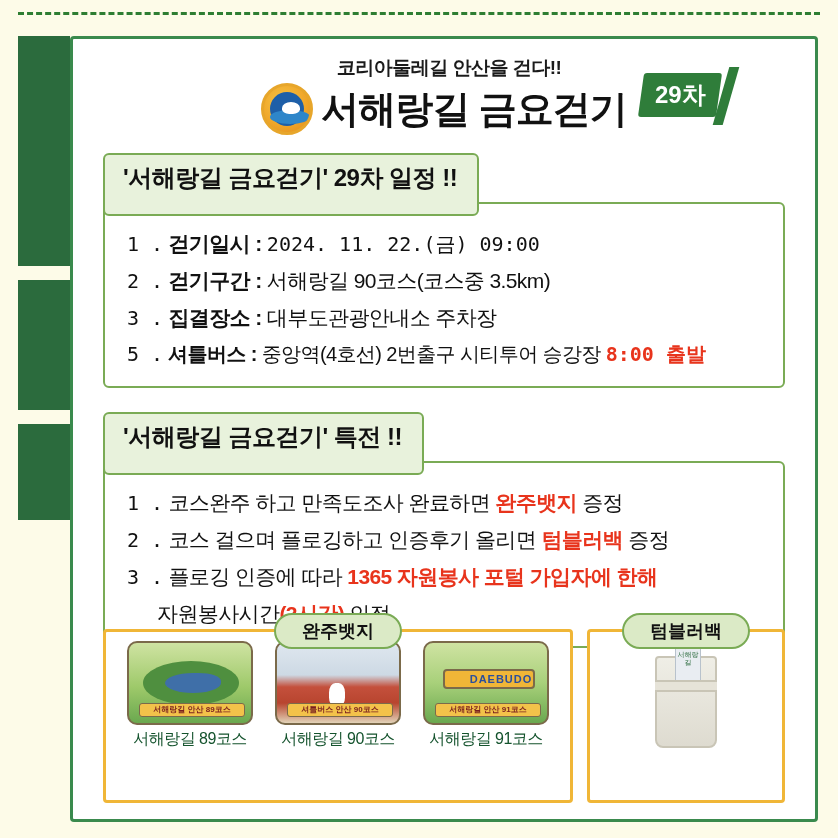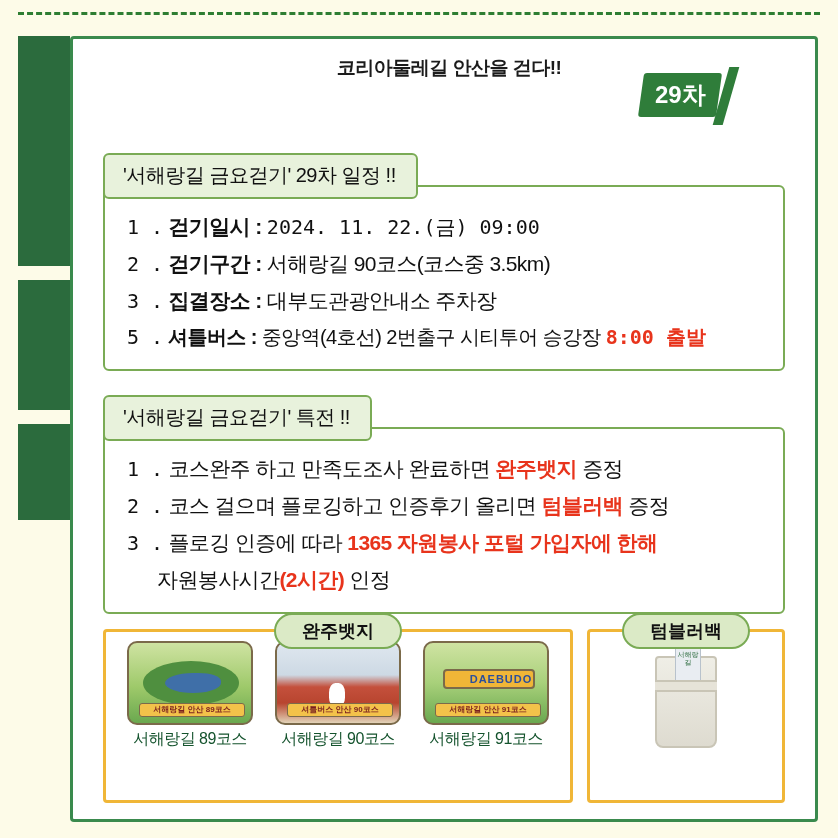--- a/index.html
+++ b/index.html
@@ -108,23 +108,23 @@
   
   .section {
     position: relative;
     margin: 0 30px;
   }
   .sec-title {
     display: inline-block;
     background: #e8f2dc;
     border: 2px solid #7aab55;
     border-radius: 6px;
-    padding: 7px 20px 8px 18px;
-    font-size: 20px;
-    font-weight: normal;
+    padding: 7px 20px 20px 18px;
+    font-size: 24px;
+    font-weight: bold;
     color: #111;
     letter-spacing: -0.5px;
     position: relative;
     z-index: 3;
   }
   .sec-body {
     border: 2px solid #7aab55;
     border-radius: 6px;
     margin-top: -14px;
     padding: 26px 18px 16px 22px;
@@ -242,20 +242,28 @@
 
   <div class="dashed-top"></div>
   <div class="green-block gb1"></div>
   <div class="green-block gb2"></div>
   <div class="green-block gb3"></div>
 
   <div class="card">
 
     <div class="header">
       <div class="header-sub">코리아둘레길 안산을 걷다!!</div>
+      <div class="header-main-row">
+        <div class="logo">
+          <div class="inner"></div>
+          <div class="wave"></div>
+          <div class="bird"></div>
+        </div>
+        <div class="header-title">서해랑길 금요걷기</div>
+      </div>
       <div class="badge-slash"></div>
       <div class="badge">
           <span>29차</span>
         </div>
     </div>
 
     <div class="section" style="margin-top:6px;">
       <div class="sec-title">'서해랑길 금요걷기' 29차 일정 !!</div>
       <div class="sec-body">
         <div class="li">

